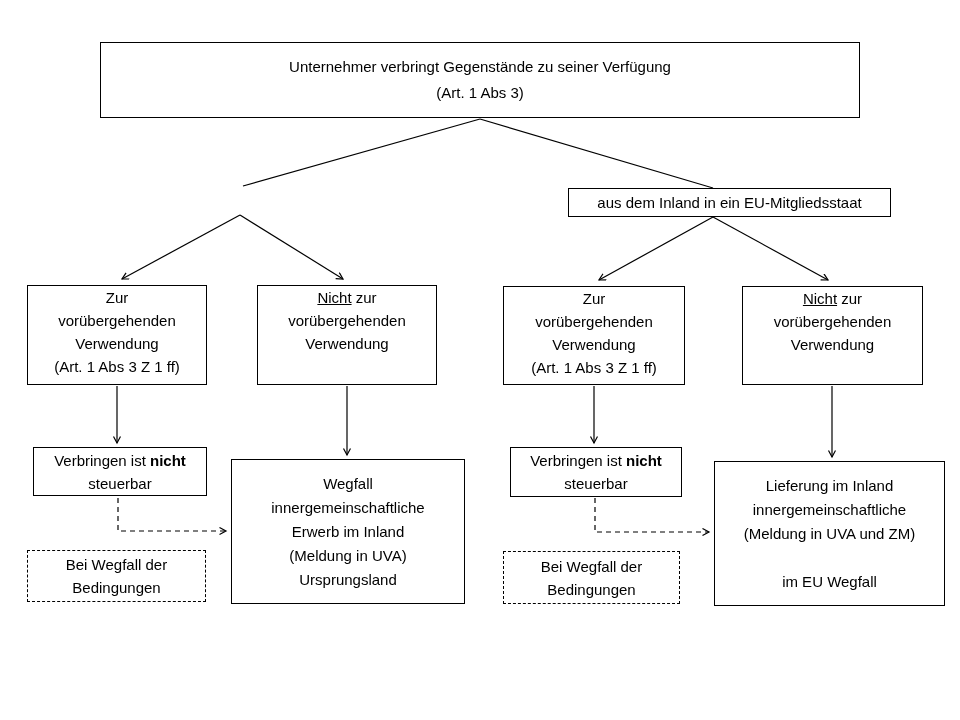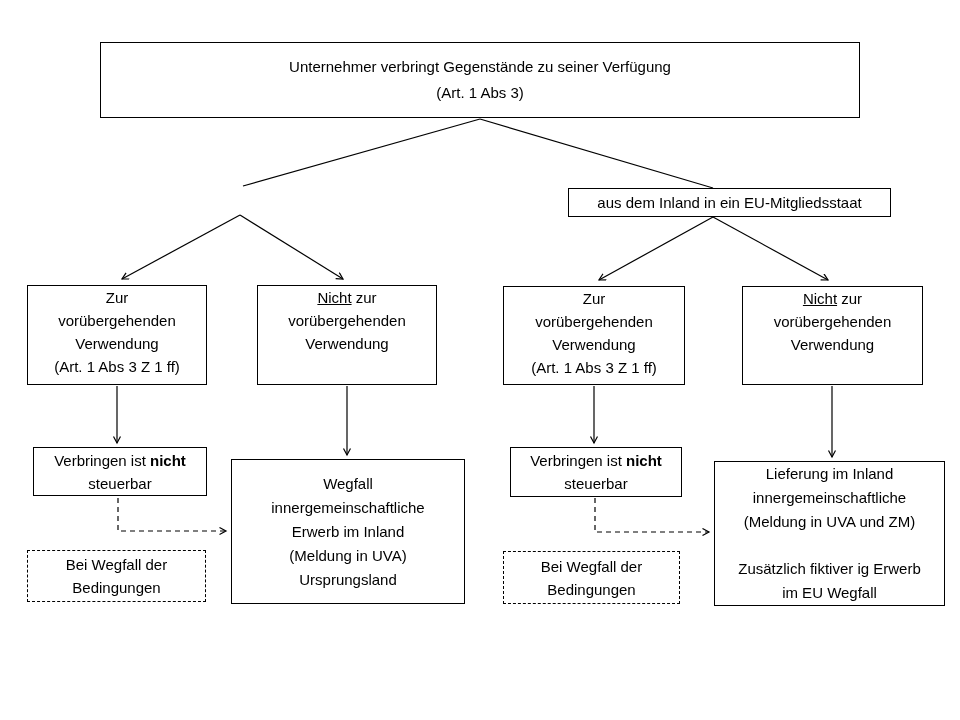--- a/index.html
+++ b/index.html
@@ -146,21 +146,20 @@
   <div class="box nt-right">
     <div class="ln"><span>Verbringen ist </span><span class="b">nicht</span></div>
     <div class="ln">steuerbar</div>
   </div>
 
   <div class="box big igdel">
     <div class="ln">Lieferung im Inland</div>
     <div class="ln">innergemeinschaftliche</div>
     <div class="ln">(Meldung in UVA und ZM)</div>
     <div class="ln"></div>
-    <div class="ln">Zusätzlich fiktiver ig Erwerb</div>
     <div class="ln">im EU Wegfall</div>
   </div>
 
   <div class="box dashed cond-left">
     <div class="ln">Bei Wegfall der</div>
     <div class="ln">Bedingungen</div>
   </div>
 
   <div class="box dashed cond-right">
     <div class="ln">Bei Wegfall der</div>

